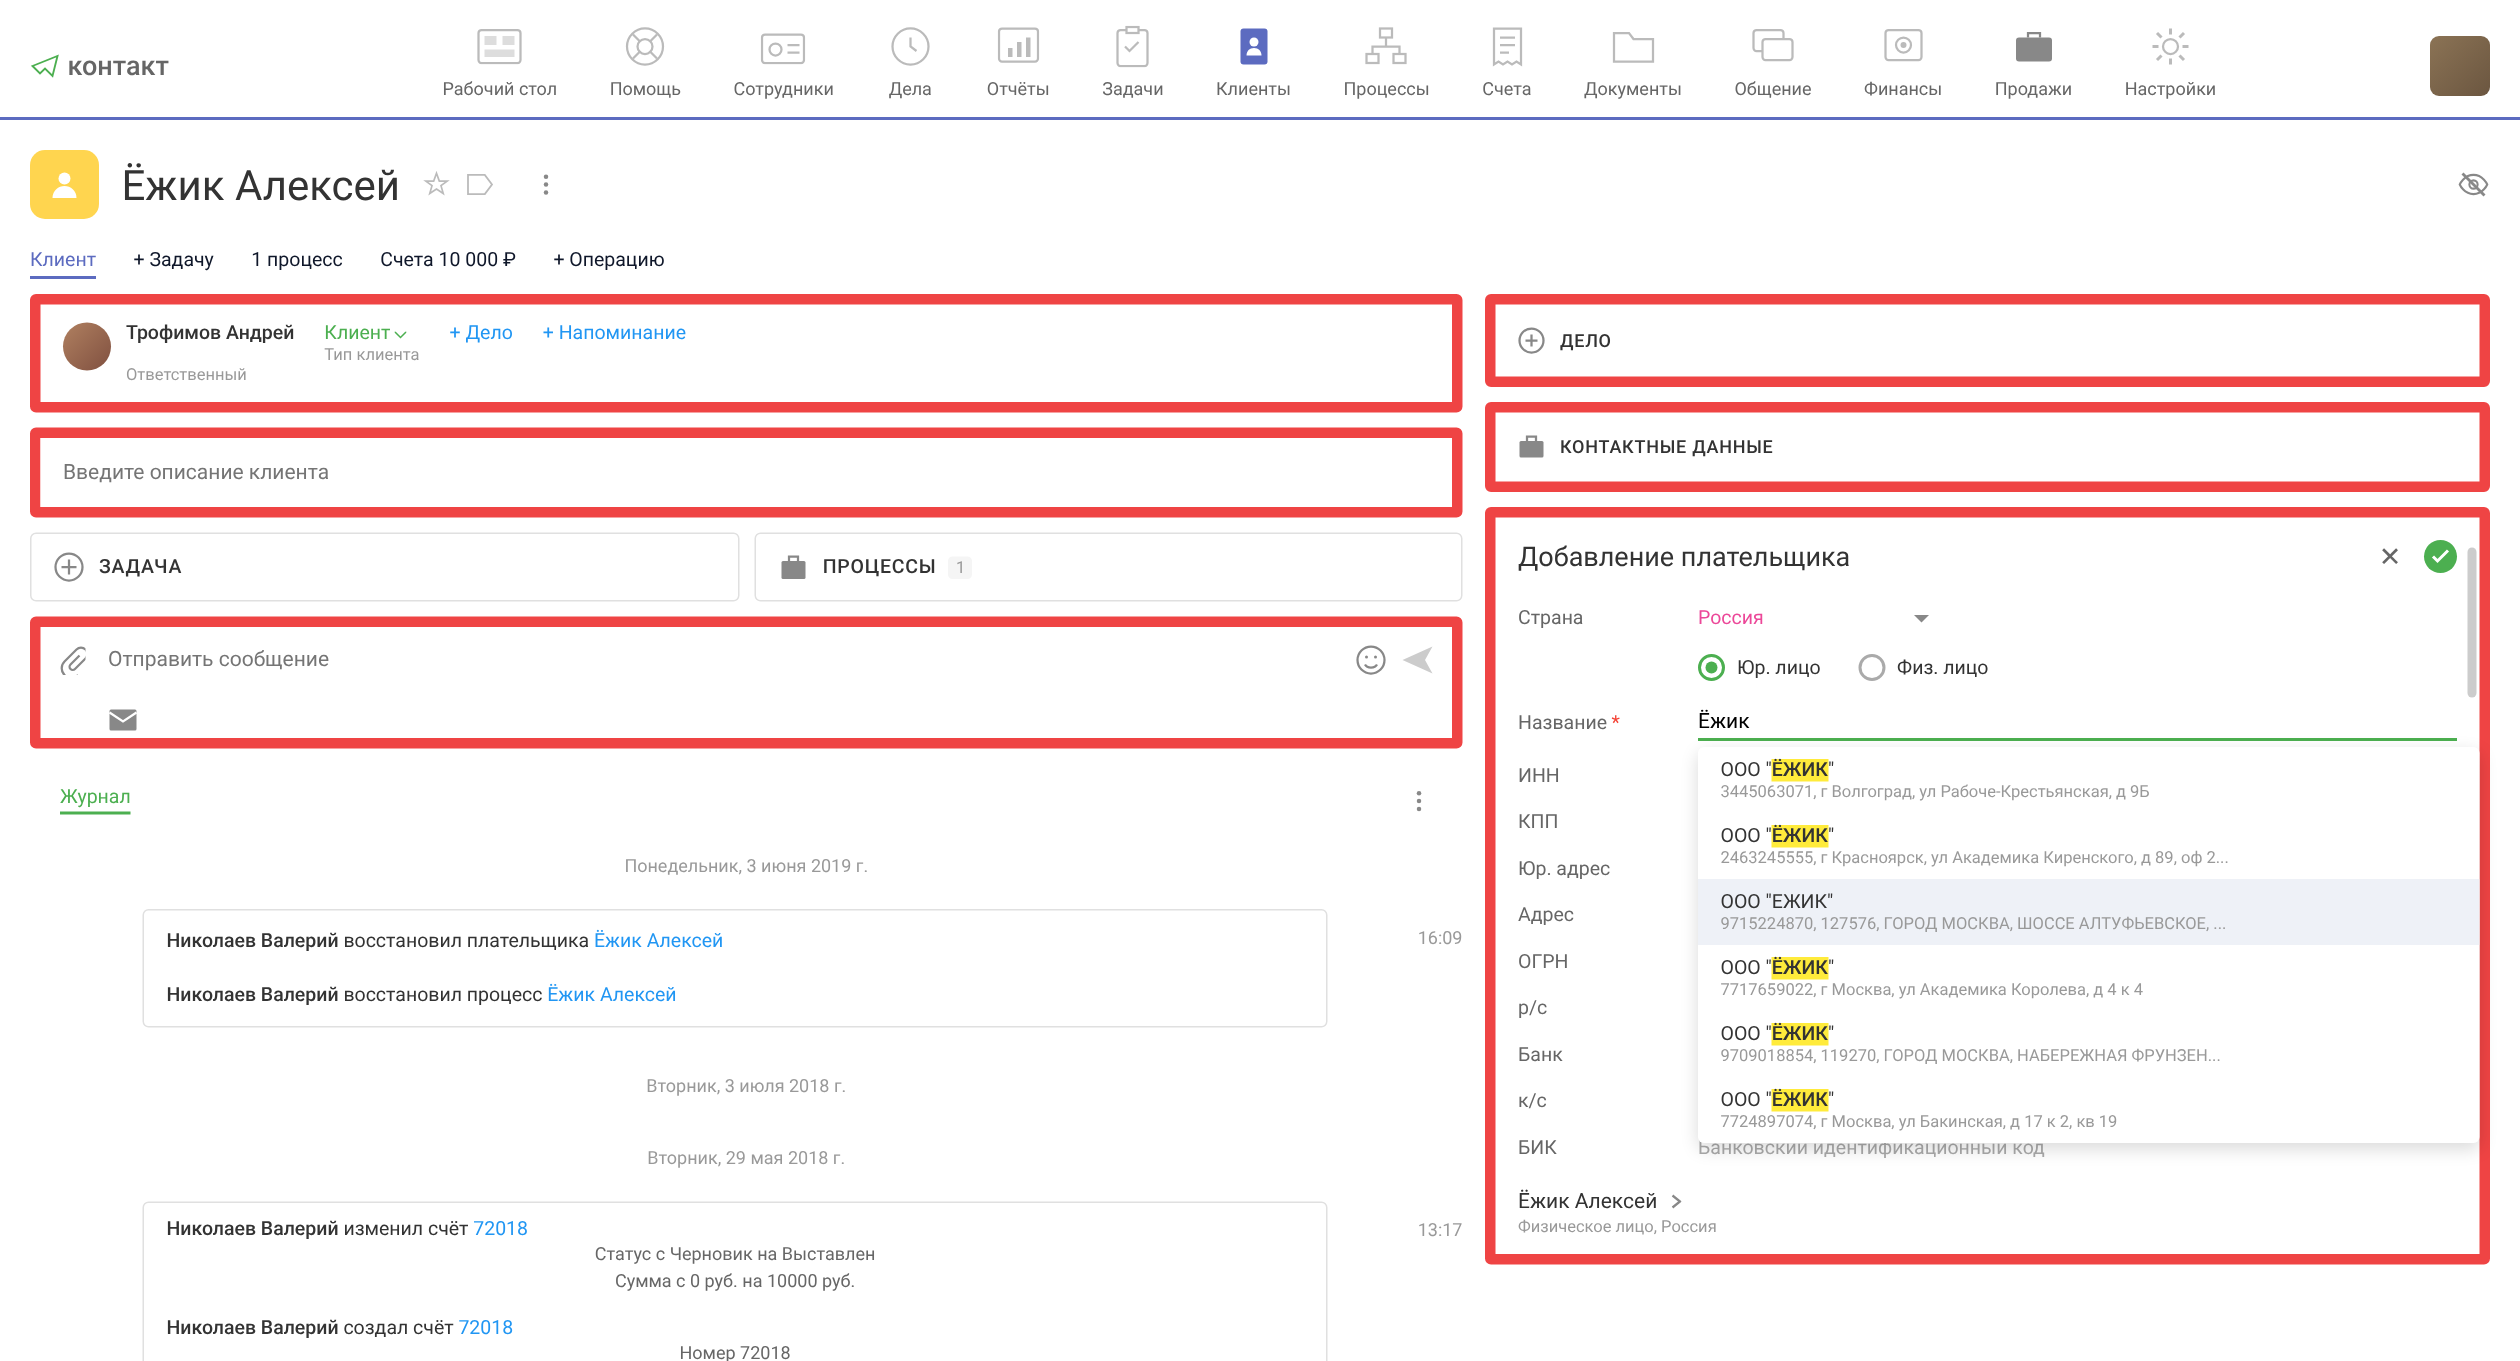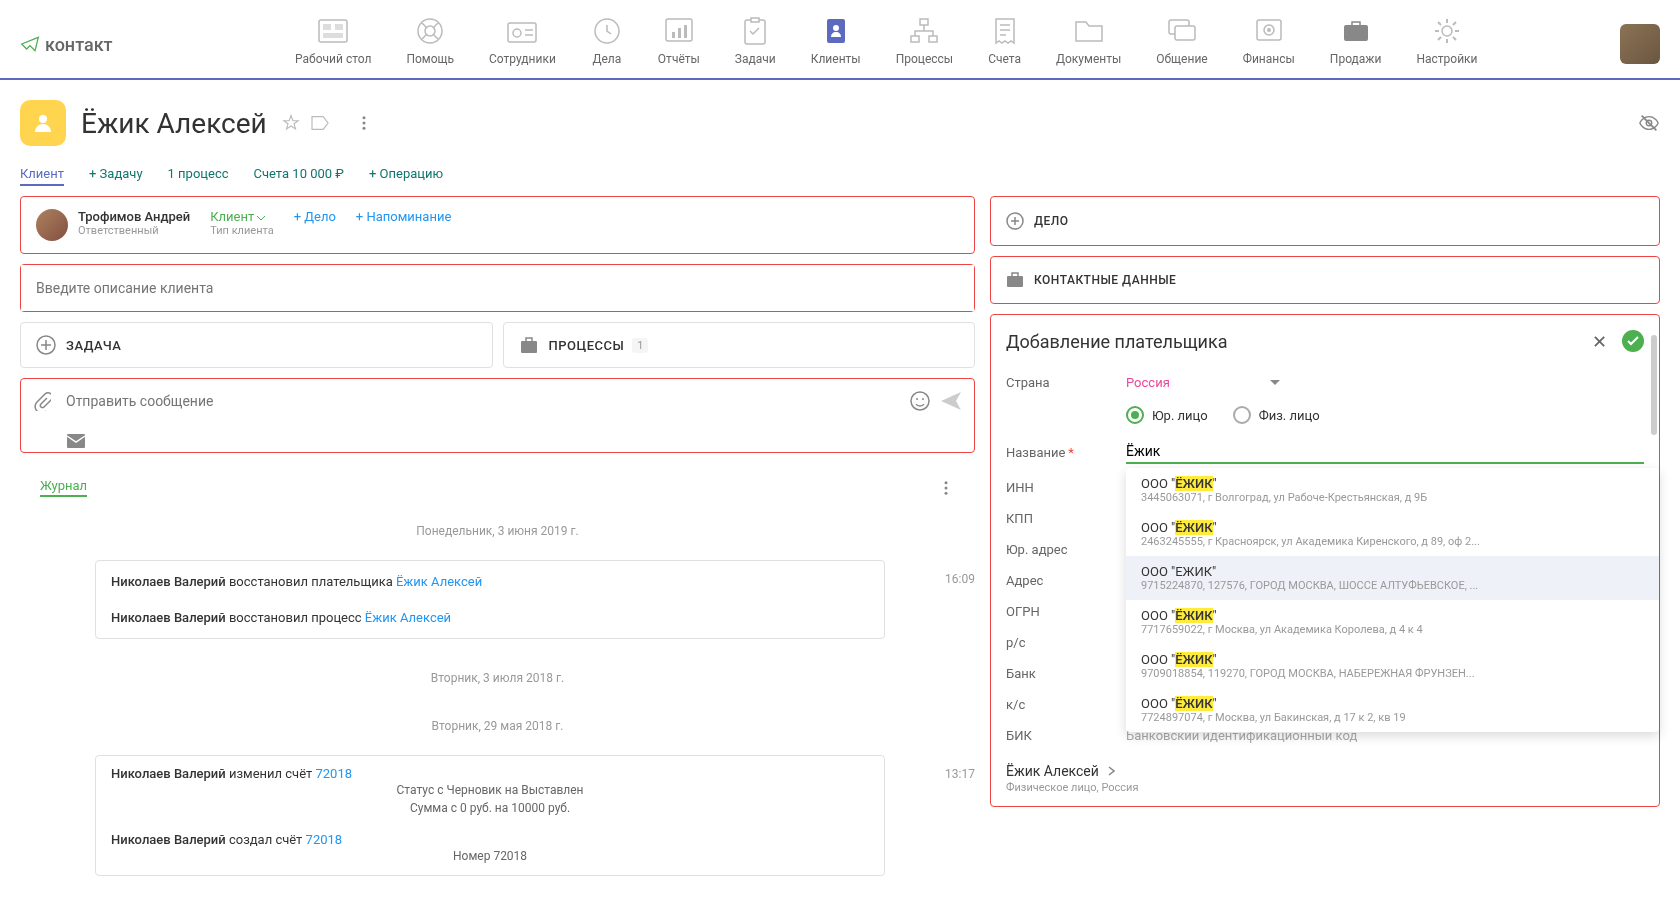--- a/index.html
+++ b/index.html
@@ -12,31 +12,31 @@
 .nav-item.active::after { content: ''; position: absolute; bottom: -2px; left: 20%; right: 20%; height: 2px; background: #5c6bc0; }
 .nav-icon { width: 32px; height: 32px; display: flex; align-items: center; justify-content: center; }
 .nav-label { font-size: 12px; color: #666; margin-top: 5px; }
 .avatar { width: 40px; height: 40px; border-radius: 6px; background: linear-gradient(135deg, #8B7355, #6B5640); margin-left: auto; }
 .header { display: flex; align-items: center; padding: 20px; }
 .client-icon { width: 46px; height: 46px; border-radius: 10px; background: #ffd54f; display: flex; align-items: center; justify-content: center; margin-right: 15px; }
 .client-name { font-size: 28px; font-weight: 400; color: #333; margin-right: 10px; }
 .star-icon, .tag-icon, .dots-icon { margin: 0 5px; cursor: pointer; }
 .eye-hide-icon { margin-left: auto; cursor: pointer; }
 .tabs { display: flex; padding: 0 20px 10px; gap: 25px; font-size: 13px; }
-.tab { color: #0f766e; cursor: pointer; }
+.tab { color: #0f172a; cursor: pointer; }
 .tab.active { color: #5c6bc0; border-bottom: 2px solid #5c6bc0; padding-bottom: 3px; }
 .main-layout { display: flex; gap: 15px; padding: 0 20px; }
 .left-col { flex: 0 0 955px; display: flex; flex-direction: column; gap: 10px; }
 .right-col { flex: 1; display: flex; flex-direction: column; gap: 10px; }
-.card { background: #fff; border: 1px solid #ef4444; border-radius: 4px; }
+.card { background: #fff; border: 7px solid #ef4444; border-radius: 4px; }
 .owner-card { display: flex; align-items: flex-start; padding: 12px 15px; }
 .owner-avatar { width: 32px; height: 32px; border-radius: 50%; background: linear-gradient(135deg, #b08060, #805040); margin-right: 10px; }
 .owner-info { display: flex; flex-direction: column; margin-right: 20px; }
 .owner-name { font-size: 13px; font-weight: 500; }
-.owner-role { font-size: 11px; color: #999; }
+.owner-role { font-size: 11px; color: #999; margin-top: 13px; }
 .type-info { display: flex; flex-direction: column; margin-right: 20px; }
 .type-label { font-size: 13px; color: #4caf50; }
 .type-sub { font-size: 11px; color: #999; }
 .action-link { color: #2196f3; font-size: 13px; cursor: pointer; margin-right: 20px; }
 .desc-input { width: 100%; border: none; padding: 15px; font-size: 14px; color: #999; outline: none; }
 .split-row { display: flex; gap: 10px; }
 .split-card { flex: 1; padding: 12px 15px; display: flex; align-items: center; border: 1px solid #e0e0e0; border-radius: 4px; background: #fff; }
 .split-icon { margin-right: 10px; }
 .split-label { font-size: 13px; font-weight: 500; letter-spacing: 0.5px; }
 .split-count { background: #f5f5f5; color: #999; border-radius: 3px; padding: 1px 5px; font-size: 11px; margin-left: 8px; }

